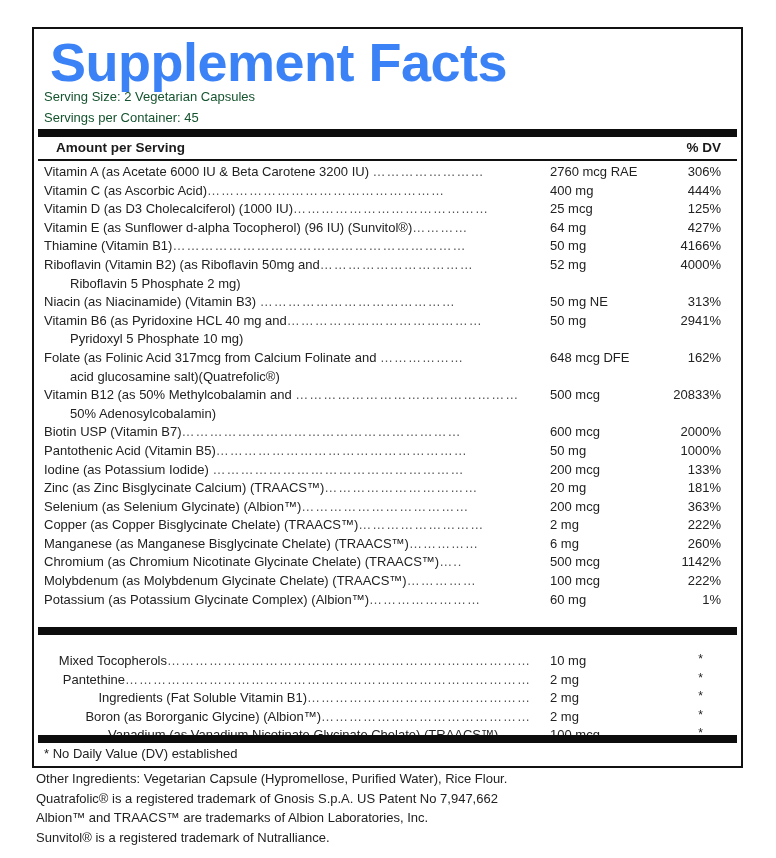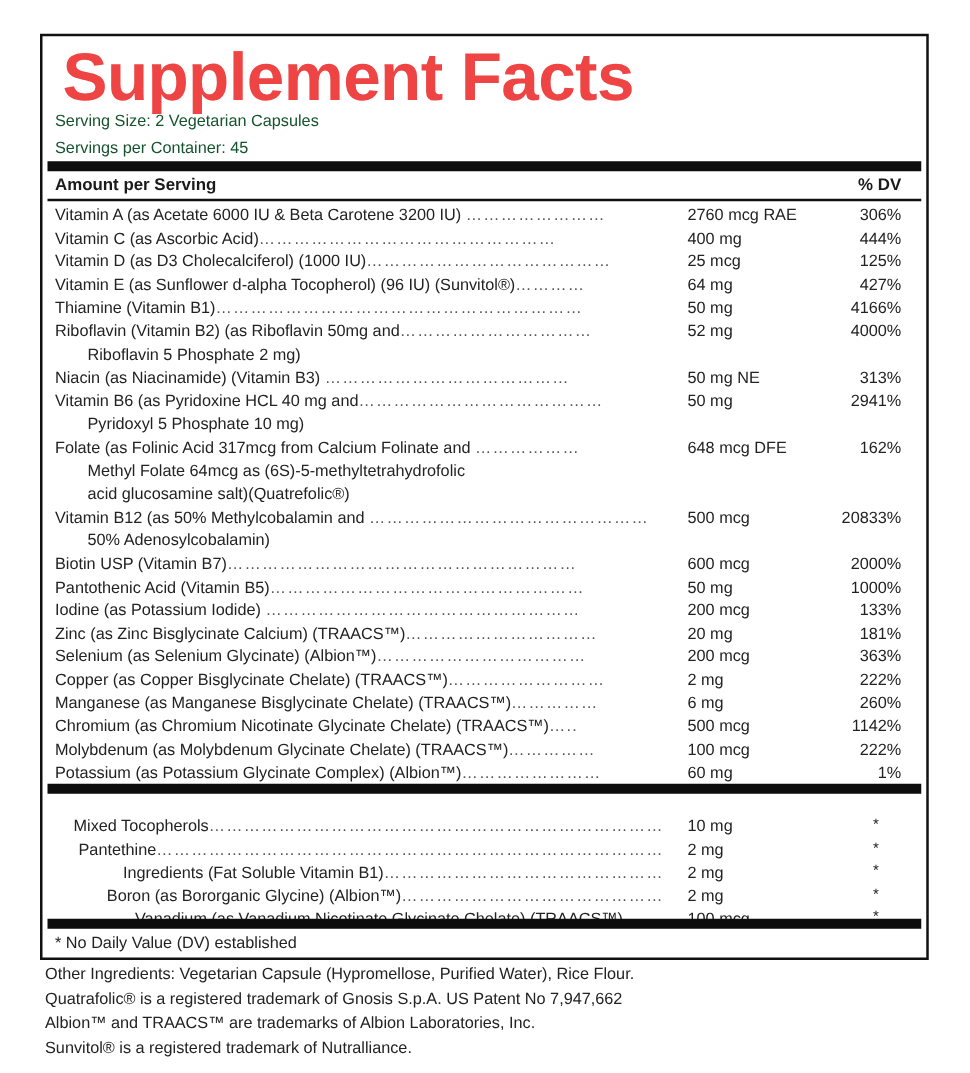--- a/index.html
+++ b/index.html
@@ -7,29 +7,29 @@
       width: 776px; height: 858px; position: relative; overflow: hidden;
       font-family: "Liberation Sans", sans-serif; color: #1a1a1a;
     }
     .panel {
       position: absolute; left: 32px; top: 27px; width: 707px; height: 737px;
       border: 2.5px solid #111; box-sizing: content-box;
     }
     .title {
       position: absolute; left: 16px; top: 4px;
       font-family: "Liberation Sans", sans-serif; font-weight: bold;
-      font-size: 54px; letter-spacing: -0.5px; line-height: 58px; color: #ef4444;
+      font-size: 54px; letter-spacing: -0.5px; line-height: 58px; color: #3b82f6;
     }
     .serving { position: absolute; left: 10px; font-size: 13px; color: #14532d; line-height: 16px; }
     .serving.size { top: 60px; }
     .serving.count { top: 81px; }
     .bar-thick { position: absolute; left: 4px; right: 4px; height: 8px; background: #0d0d0d; }
     .bar-thin { position: absolute; left: 4px; right: 4px; height: 2px; background: #111; }
     .hdr { position: absolute; top: 111px; left: 10px; right: 10px; height: 18px; font-weight: bold; font-size: 13.5px; }
-    .hdr .amt { position: absolute; left: 0; top: 0; text-align: center; }
+    .hdr .amt { position: absolute; left: 12px; top: 0; text-align: center; }
     .hdr .dv { position: absolute; right: 10px; top: 0; }
     .rows { position: absolute; left: 10px; right: 10px; }
     .row { position: relative; font-size: 13px; line-height: 18.6px; color: #222; }
     .row .name { display: block; padding-right: 200px; white-space: nowrap; overflow: hidden; }
     .row .name .leader { color: #555; letter-spacing: 1px; }
     .row .cont { display: block; padding-left: 26px; white-space: nowrap; }
     .row .amount { position: absolute; left: 506px; top: 0; white-space: nowrap; }
     .row .dvv { position: absolute; right: 10px; top: 0; text-align: right; white-space: nowrap; }
     .row .star { position: absolute; right: 28px; top: -2px; font-size: 12px; }
     .footnote { position: absolute; left: 10px; top: 717px; font-size: 13px; color: #222; }
@@ -89,21 +89,20 @@
         <span class="dvv">313%</span>
       </div>
       <div class="row">
         <span class="name"><span>Vitamin B6 (as Pyridoxine HCL 40 mg and</span><span class="leader">……………………………………</span></span>
         <span class="cont">Pyridoxyl 5 Phosphate 10 mg)</span>
         <span class="amount">50 mg</span>
         <span class="dvv">2941%</span>
       </div>
       <div class="row">
         <span class="name"><span>Folate (as Folinic Acid 317mcg from Calcium Folinate and </span><span class="leader">………………</span></span>
-        <span class="cont">Methyl Folate 64mcg as (6S)-5-methyltetrahydrofolic</span>
         <span class="cont">acid glucosamine salt)(Quatrefolic®)</span>
         <span class="amount">648 mcg DFE</span>
         <span class="dvv">162%</span>
       </div>
       <div class="row">
         <span class="name"><span>Vitamin B12 (as 50% Methylcobalamin and </span><span class="leader">…………………………………………</span></span>
         <span class="cont">50% Adenosylcobalamin)</span>
         <span class="amount">500 mcg</span>
         <span class="dvv">20833%</span>
       </div>

